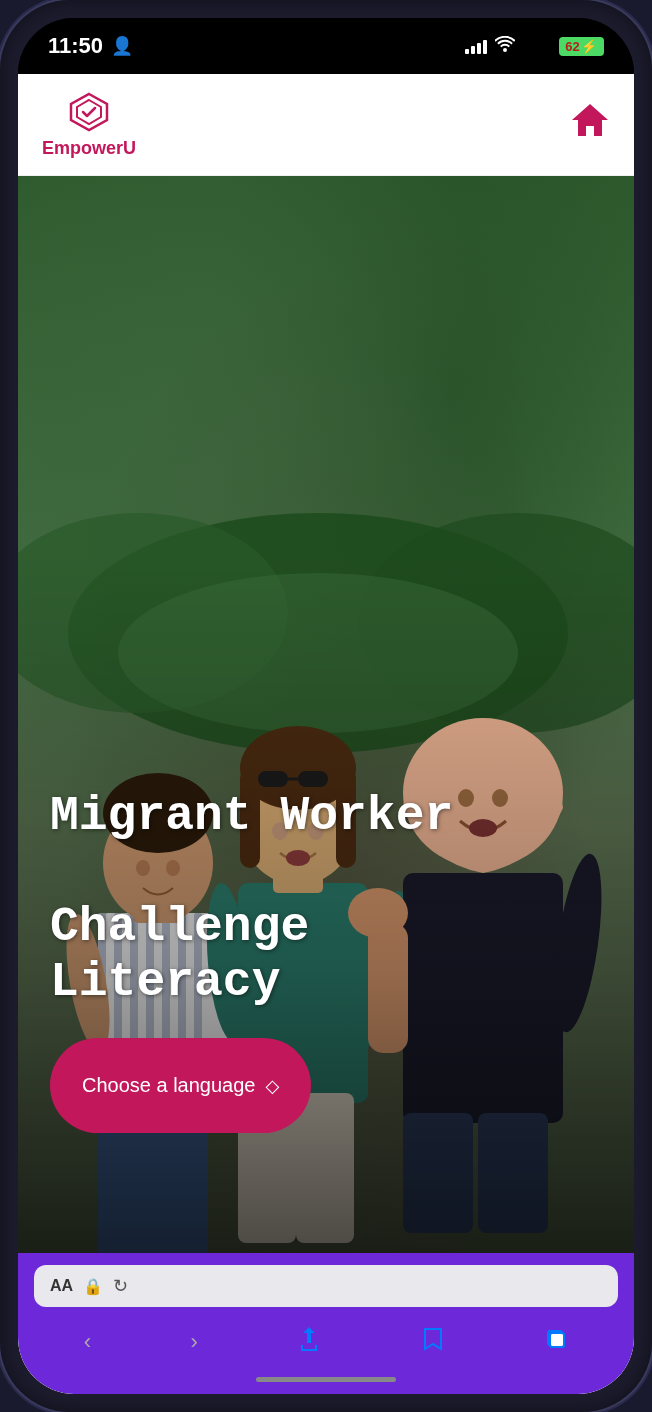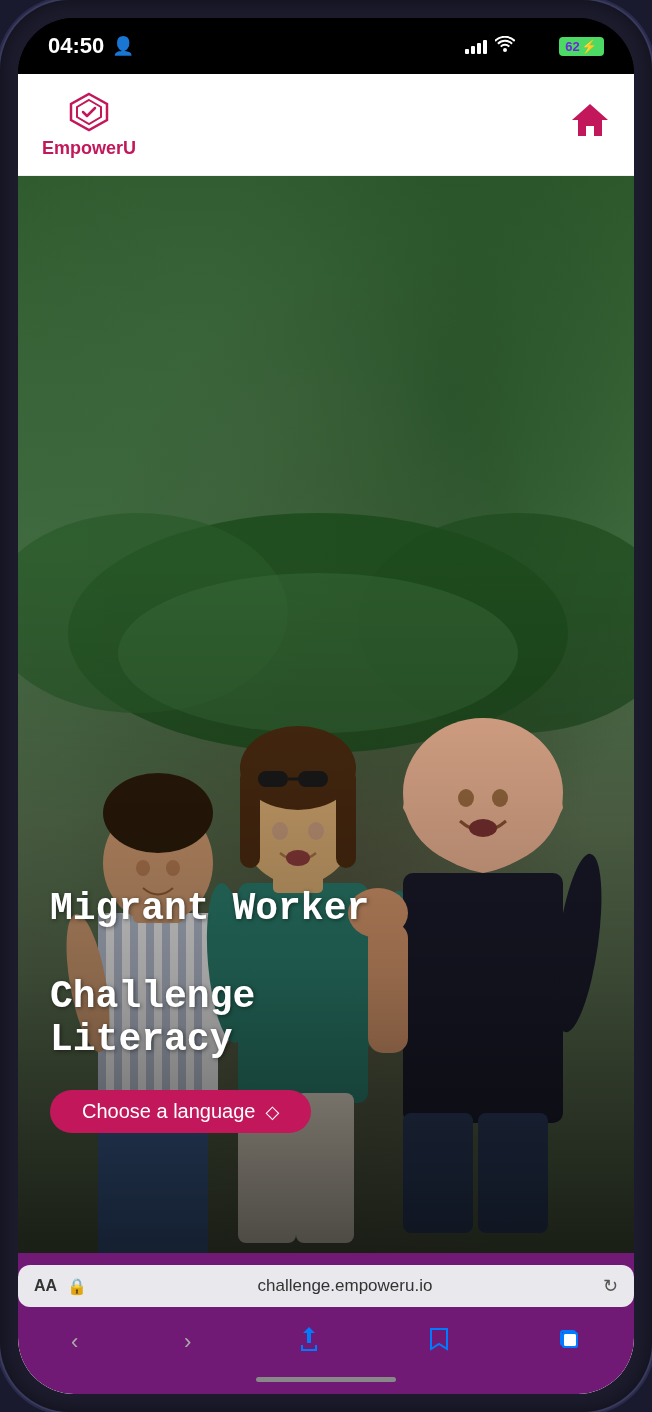--- a/index.html
+++ b/index.html
@@ -76,21 +76,21 @@
 
     .wifi-icon {
       color: #fff;
       font-size: 18px;
     }
 
     .battery {
       background: #4cd964;
       border-radius: 4px;
       padding: 2px 6px;
-      color: #6d28d9;
+      color: #b91c1c;
       font-size: 13px;
       font-weight: 700;
       display: flex;
       align-items: center;
       gap: 2px;
       margin-left: 36px;
     }
 
     
     .notch {
@@ -173,51 +173,51 @@
 
     .hero-text-area {
       position: absolute;
       bottom: 120px;
       left: 32px;
       right: 32px;
     }
 
     .hero-title {
       color: #fff;
-      font-size: 38px;
+      font-size: 48px;
       font-weight: 800;
       line-height: 1.15;
       font-family: 'Courier New', Courier, monospace;
       text-shadow: 1px 1px 4px rgba(0,0,0,0.5);
       margin-bottom: 28px;
     }
 
     .cta-button {
       background: #c2185b;
       color: #fff;
       border: none;
       border-radius: 50px;
-      padding: 10px 32px;
+      padding: 36px 32px;
       font-size: 20px;
       font-weight: 500;
       cursor: pointer;
       display: flex;
       align-items: center;
       gap: 10px;
       width: fit-content;
     }
 
     .cta-chevron {
       font-size: 18px;
     }
 
     
     .browser-bar {
-      background: #701a75;
-      padding: 12px 0 8px;
+      background: #6d28d9;
+      padding: 12px 16px 8px;
       flex-shrink: 0;
       border-radius: 0 0 56px 56px;
     }
 
     .address-bar {
       background: #e8e8ed;
       border-radius: 12px;
       padding: 10px 16px;
       display: flex;
       align-items: center;
@@ -292,21 +292,21 @@
   </style>
 </head>
 <body>
 
 <div class="phone-outer">
   <div class="phone-inner">
 
     <div class="status-bar">
       <div class="notch"></div>
       <div class="status-time">
-        <span>04:50</span>
+        <span>11:50</span>
         <span style="font-size:18px;">👤</span>
       </div>
       <div class="status-right">
         <div class="signal-bars">
           <div class="signal-bar" style="height:5px;"></div>
           <div class="signal-bar" style="height:8px;"></div>
           <div class="signal-bar" style="height:11px;"></div>
           <div class="signal-bar" style="height:14px;"></div>
         </div>
         <span class="wifi-icon">
@@ -457,21 +457,20 @@
             <span>Choose a language</span>
             <span class="cta-chevron">◇</span>
           </button>
         </div>
       </div>
 
       <div class="browser-bar">
         <div class="address-bar">
           <span class="address-aa">AA</span>
           <span class="address-lock">🔒</span>
-          <span class="address-url">challenge.empoweru.io</span>
           <span class="address-reload">↻</span>
         </div>
         <div class="browser-nav">
           <span class="nav-btn disabled">‹</span>
           <span class="nav-btn disabled">›</span>
           <span class="nav-btn blue">
             <svg width="24" height="28" viewBox="0 0 24 28" fill="#007aff">
               <path d="M12 2l-6 6h4v10h4V8h4l-6-6zm-8 18v6h16v-6h-2v4H6v-4H4z"></path>
             </svg>
           </span>

